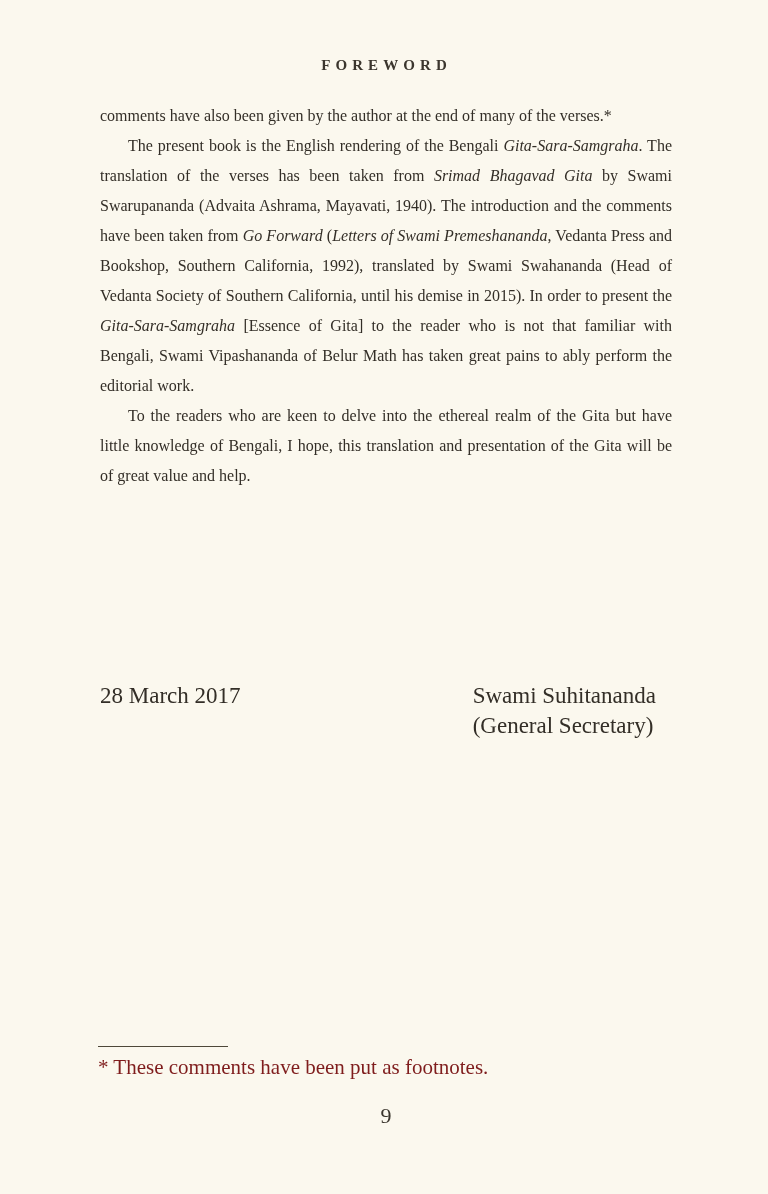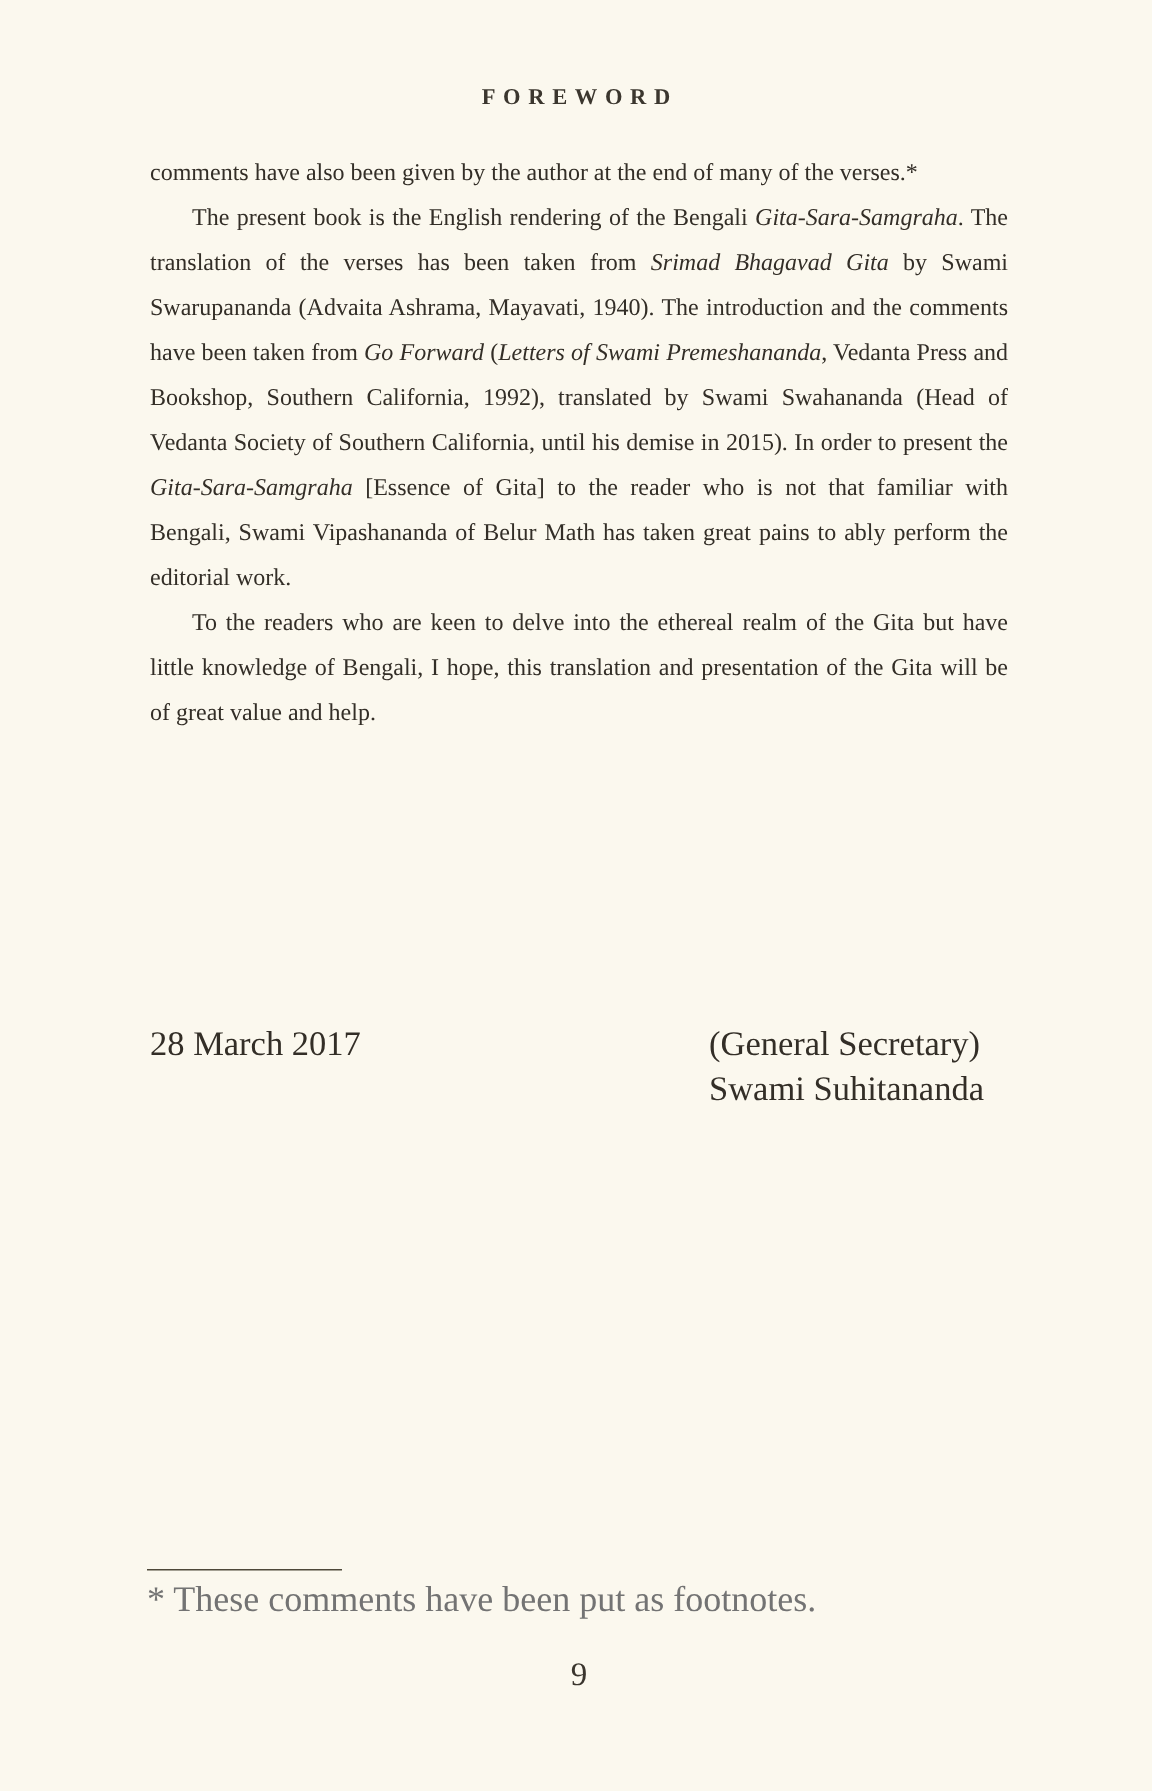--- a/index.html
+++ b/index.html
@@ -70,23 +70,23 @@
     top: 1046px;
     width: 572px;
   }
   .footnote-rule {
     width: 130px;
     height: 0;
     border-top: 1.5px solid #4E4839;
     margin-bottom: 7px;
   }
   .footnote-text {
-    font-size: 24px;
+    font-size: 21px;
     line-height: 26px;
-    color: #737373;
+    color: #7f1d1d;
   }
   .page-number {
     position: absolute;
     left: 100px;
     top: 1103px;
     width: 572px;
     text-align: center;
     font-size: 22px;
     color: #3B362E;
   }
@@ -101,22 +101,22 @@
   <div class="text-block">
 
   <p class="para"><span>comments have also been given by the author at the end of many of the verses.*</span></p>
       <p class="para indent"><span>The present book is the English rendering of the Bengali </span><em>Gita-Sara-Samgraha</em><span>. The translation of the verses has been taken from </span><em>Srimad Bhagavad Gita</em><span> by Swami Swarupananda (Advaita Ashrama, Mayavati, 1940). The introduction and the comments have been taken from </span><em>Go Forward</em><span> (</span><em>Letters of Swami Premeshananda</em><span>, Vedanta Press and Bookshop, Southern California, 1992), translated by Swami Swahananda (Head of Vedanta Society of Southern California, until his demise in 2015). In order to present the </span><em>Gita-Sara-Samgraha</em><span> [Essence of Gita] to the reader who is not that familiar with Bengali, Swami Vipashananda of Belur Math has taken great pains to ably perform the editorial work.</span></p>
       <p class="para indent"><span>To the readers who are keen to delve into the ethereal realm of the Gita but have little knowledge of Bengali, I hope, this translation and presentation of the Gita will be of great value and help.</span></p>
     </div>
 
   <div class="sign-row">
     <div class="date">28 March 2017</div>
     <div class="sig-block">
+      <div>Swami Suhitananda</div>
       <div>(General Secretary)</div>
-      <div>Swami Suhitananda</div>
     </div>
   </div>
 
   <div class="footnote">
     <div class="footnote-rule"></div>
     <div class="footnote-text">* These comments have been put as footnotes.</div>
   </div>
 
   <div class="page-number">9</div>
 

